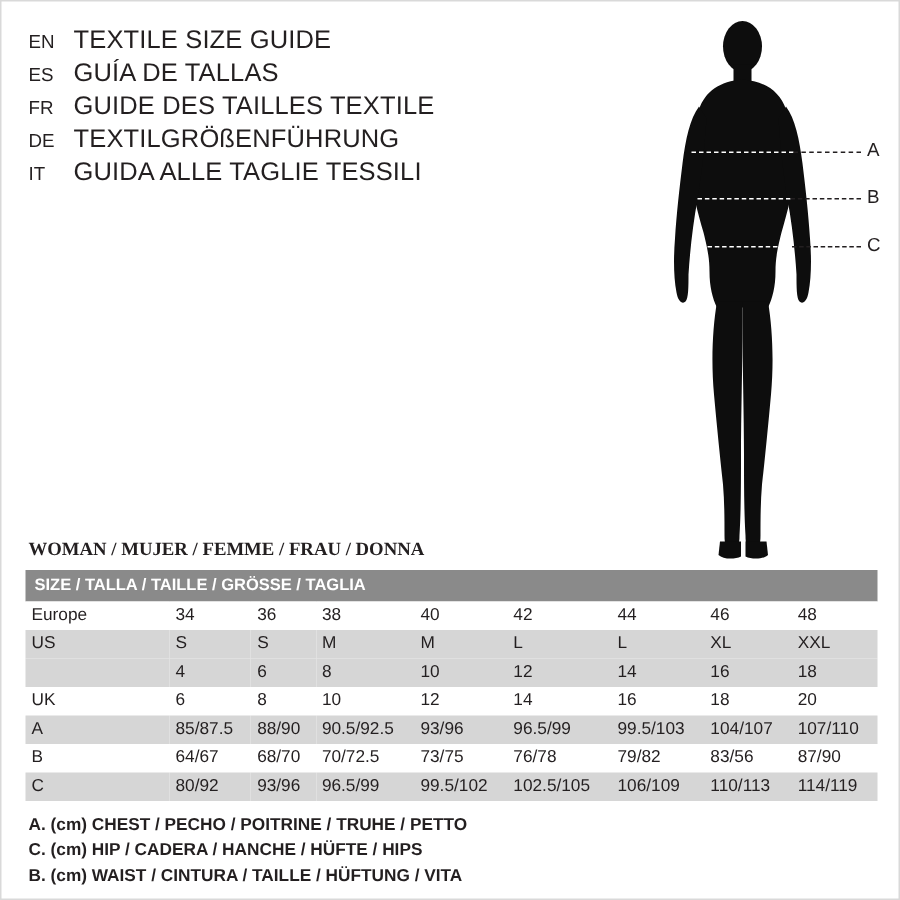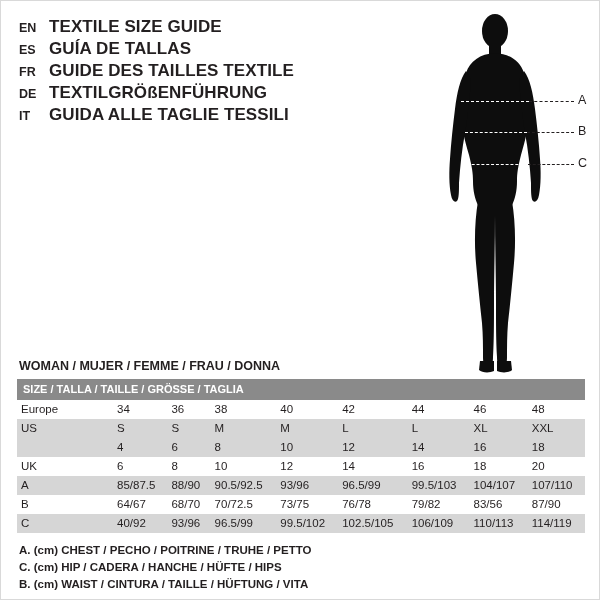--- a/index.html
+++ b/index.html
@@ -27,21 +27,20 @@
     position: absolute;
     top: 16px;
     left: 18px;
     width: 330px;
   }
   .langrow {
     display: flex;
     align-items: baseline;
     line-height: 19px;
     margin-bottom: 1px;
-    font-weight: bold;
   }
   .langcode {
     width: 30px;
     flex: 0 0 30px;
     font-size: 12.5px;
     color: #231f20;
   }
   .langtext {
     font-size: 17px;
     color: #231f20;
@@ -80,20 +79,21 @@
     position: absolute;
     left: 16px;
     top: 358px;
     width: 568px;
   }
   .woman-title {
     font-size: 12.5px;
     font-weight: bold;
     color: #231f20;
     padding: 0 0 6px 2px;
+    font-family: Liberation Serif, serif;
   }
   table.sizes {
     border-collapse: collapse;
     width: 568px;
     font-size: 11.5px;
     color: #231f20;
   }
   table.sizes td {
     padding: 2px 4px;
     line-height: 15px;
@@ -307,21 +307,21 @@
           <td class="val">68/70</td>
           <td class="val">70/72.5</td>
           <td class="val">73/75</td>
           <td class="val">76/78</td>
           <td class="val">79/82</td>
           <td class="val">83/56</td>
           <td class="val">87/90</td>
         </tr>
         <tr class="band">
           <td class="rowlabel">C</td>
-          <td class="val">40/92</td>
+          <td class="val">80/92</td>
           <td class="val">93/96</td>
           <td class="val">96.5/99</td>
           <td class="val">99.5/102</td>
           <td class="val">102.5/105</td>
           <td class="val">106/109</td>
           <td class="val">110/113</td>
           <td class="val">114/119</td>
         </tr>
       </tbody>
     </table>

